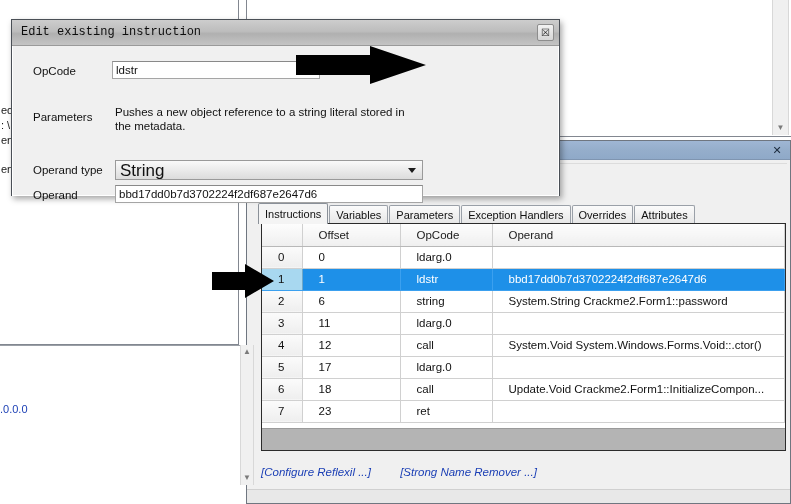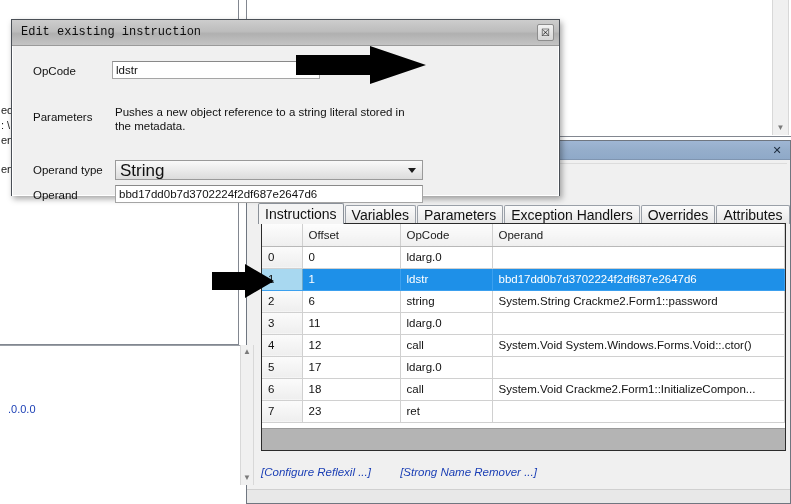--- a/index.html
+++ b/index.html
@@ -58,21 +58,21 @@
     cursor: pointer;
   }
 
   
   .tabstrip {
     position: absolute;
     left: 258px; top: 203px;
     width: 528px; height: 21px;
     display: flex;
     align-items: flex-end;
-    font-size: 14px;
+    font-size: 11px;
   }
   .tab {
     height: 19px;
     padding: 0 6px;
     line-height: 19px;
     background: linear-gradient(to bottom,#fbfbfb,#e6e6e6);
     border: 1px solid #9aa0a8;
     border-bottom: none;
     margin-right: 1px;
     color: #101010;
@@ -101,21 +101,21 @@
   }
   table.grid {
     border-collapse: collapse;
     width: 100%;
     font-size: 11.5px;
     table-layout: fixed;
   }
   table.grid th, table.grid td {
     border-right: 1px solid #d0d0d0;
     border-bottom: 1px solid #d0d0d0;
-    padding: 0 6px;
+    padding: 0 16px;
     height: 22px;
     text-align: left;
     font-weight: normal;
     color: #111;
     overflow: hidden;
     white-space: nowrap;
     vertical-align: middle;
   }
   table.grid thead th {
     background: linear-gradient(to bottom,#fdfdfd,#efefef);
@@ -296,21 +296,21 @@
 <body>
 
 <div id="root">
 
   <div class="bg-white-panel" style="left:-1px; top:-1px; width:240px; height:346px; border-top:none; border-left:none;"></div>
 
   <div class="bg-frag" style="left:1px; top:104px;">ed</div>
   <div class="bg-frag" style="left:1px; top:119px;">: \</div>
   <div class="bg-frag" style="left:1px; top:134px;">ent</div>
   <div class="bg-frag" style="left:1px; top:163px;">ent</div>
-  <div class="bg-frag blue" style="left:8px; top:403px;">.0.0.0</div>
+  <div class="bg-frag blue" style="left:0px; top:403px;">.0.0.0</div>
 
   <div style="position:absolute;left:0;top:345px;width:240px;height:1px;background:#9a9fa6;"></div>
 
   <div class="bg-white-panel" style="left:246px; top:-1px; width:545px; height:138px; border-right:none; border-top:none;"></div>
   <div class="vscroll" style="left:772px; top:0px; width:17px; height:135px;">
     <div class="arr down">▼</div>
   </div>
 
   <div class="bg-gray-strip" style="left:0px; top:18px; width:240px; height:0px;"></div>
 
@@ -374,21 +374,21 @@
         <tr>
           <td class="col-rowhdr">5</td>
           <td class="col-offset">17</td>
           <td class="col-opcode">ldarg.0</td>
           <td class="col-operand"></td>
         </tr>
         <tr>
           <td class="col-rowhdr">6</td>
           <td class="col-offset">18</td>
           <td class="col-opcode">call</td>
-          <td class="col-operand">System.Void Crackme2.Form1::InitializeCompon...</td>
+          <td class="col-operand">Update.Void Crackme2.Form1::InitializeCompon...</td>
         </tr>
         <tr>
           <td class="col-rowhdr">7</td>
           <td class="col-offset">23</td>
           <td class="col-opcode">ret</td>
           <td class="col-operand"></td>
         </tr>
       </tbody>
     </table>
     <div class="grid-filler"></div>

